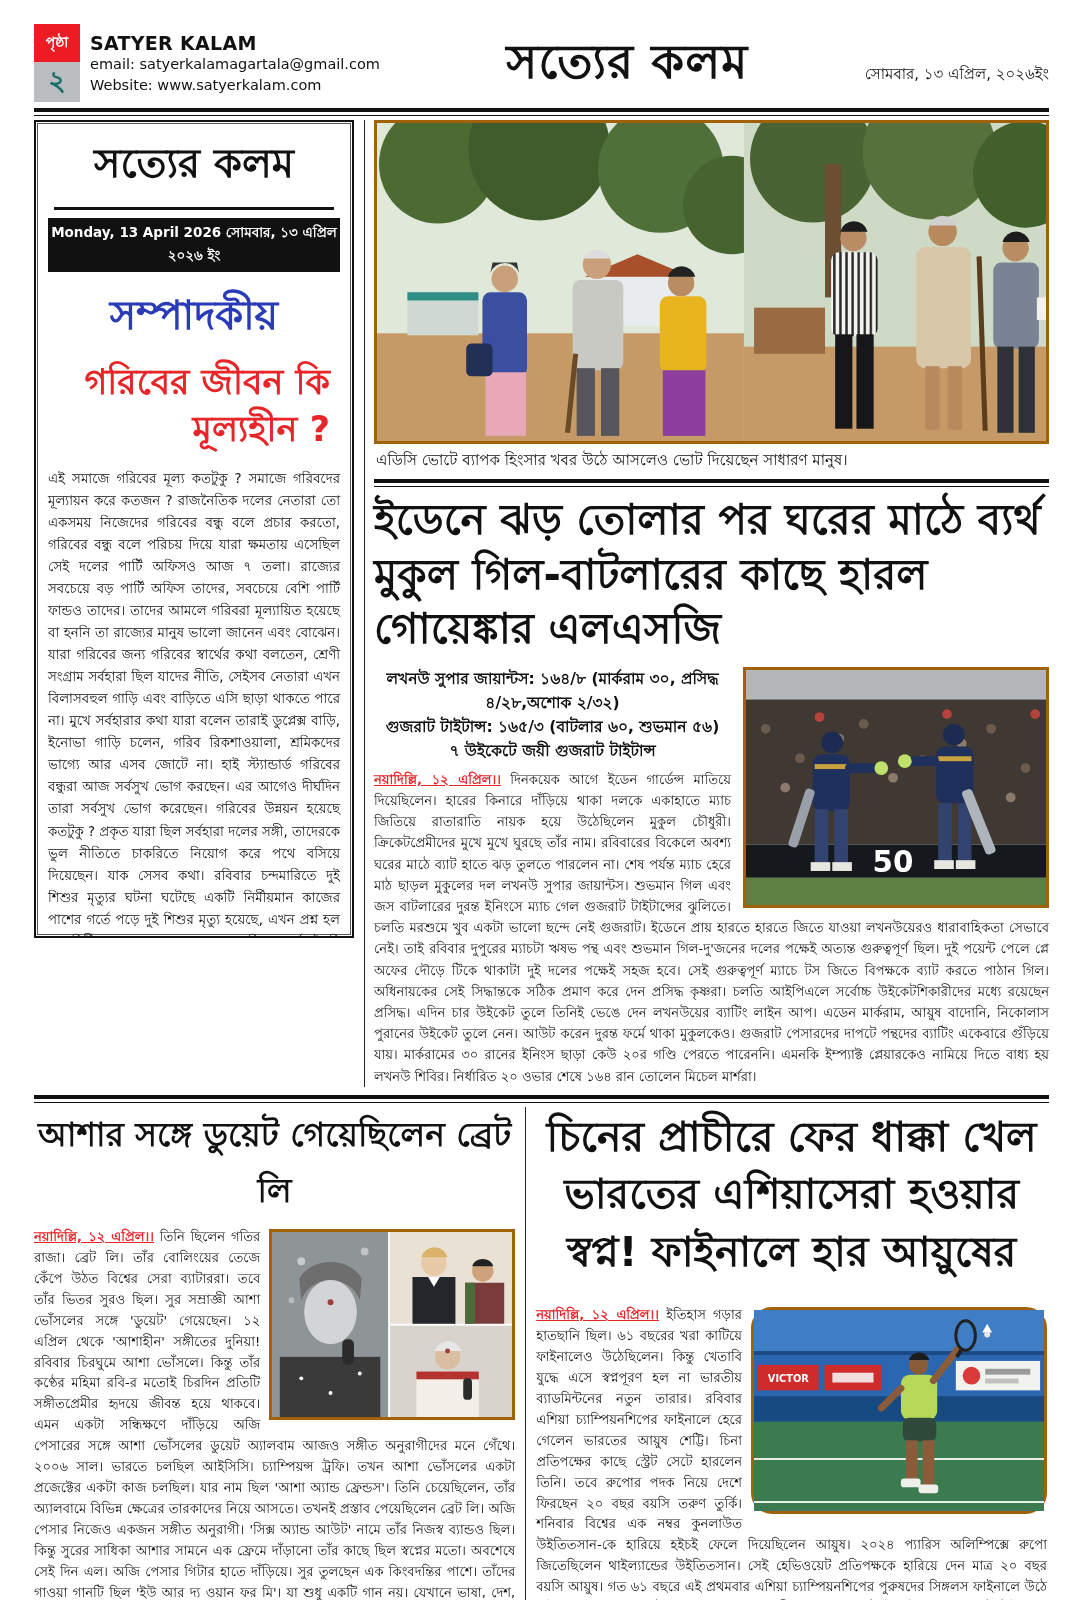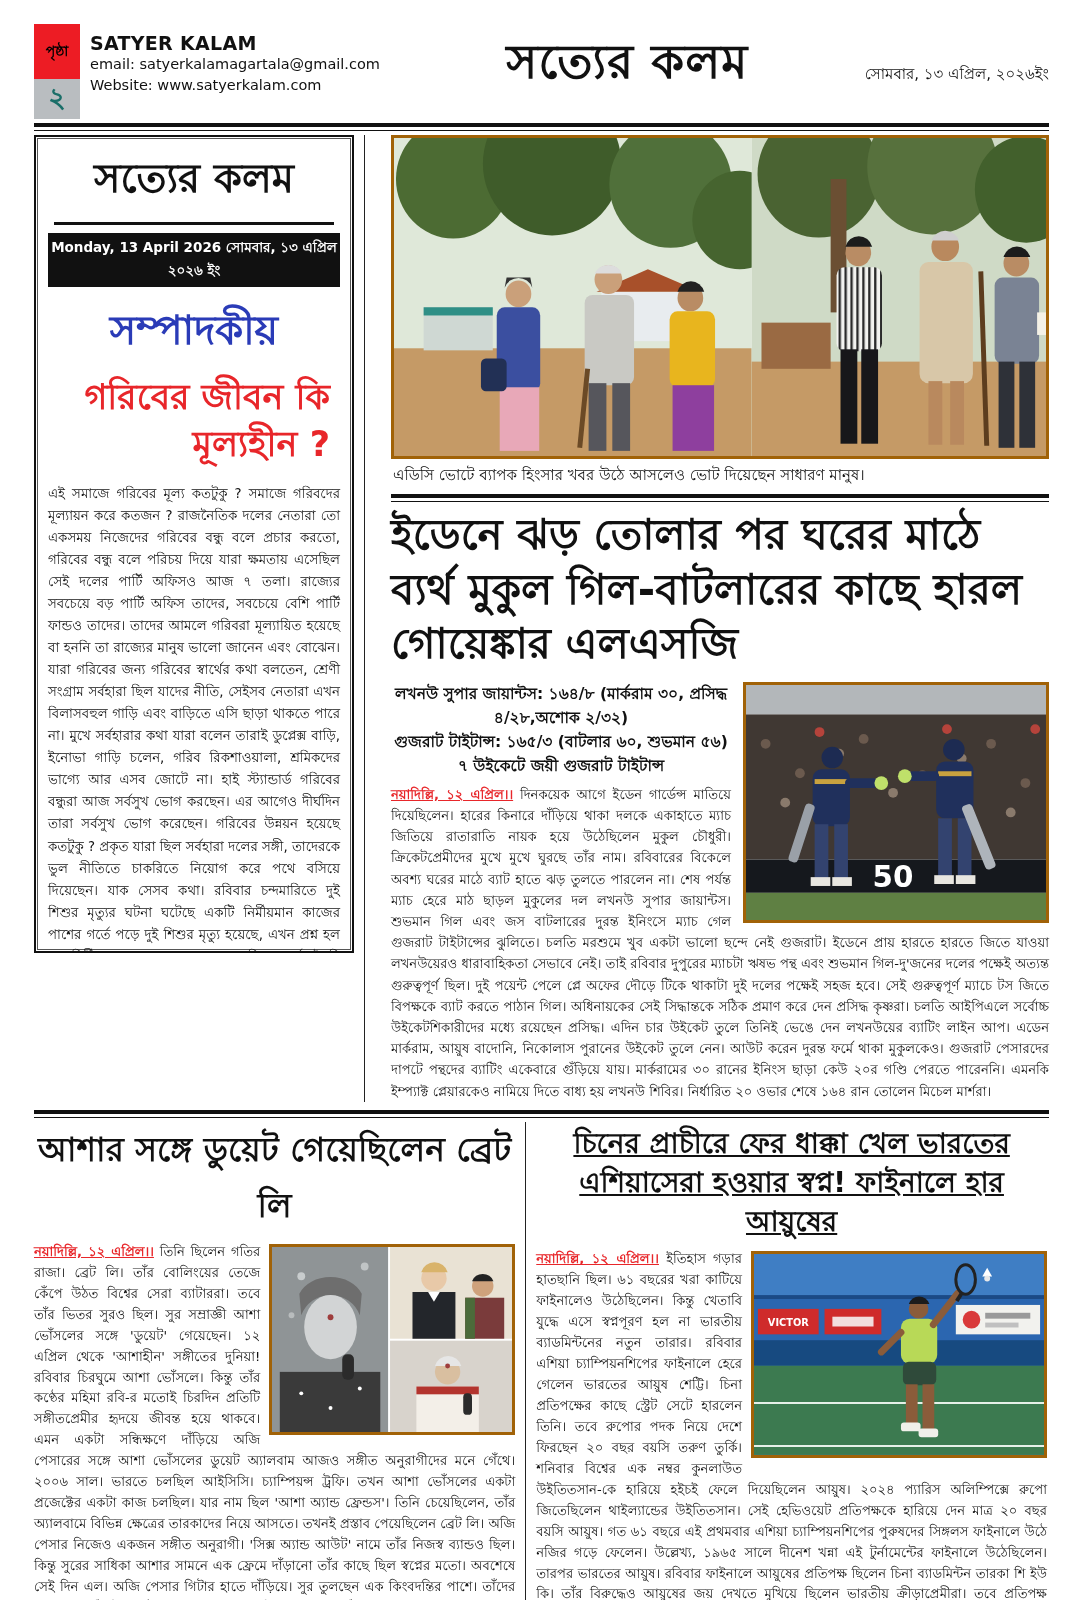--- a/index.html
+++ b/index.html
@@ -5,22 +5,22 @@
   * { margin:0; padding:0; box-sizing:border-box; }
   body { background:#e8e8e8; font-family:"DejaVu Sans","Liberation Sans",sans-serif; }
   .page{
     width:1075px;height:1600px;background:#fff;color:#111;
     margin:0 auto;overflow:hidden;position:relative;
     padding:24px 26px 0 34px;
   }
   
   header{display:flex;align-items:flex-start;}
   .badge{width:46px;flex:0 0 46px;}
-  .badge-top{background:#ed1c24;color:#000000;font-weight:bold;font-size:14px;
-    height:55px;display:flex;align-items:center;justify-content:center;}
+  .badge-top{background:#ed1c24;color:#ffffff;font-weight:bold;font-size:14px;
+    height:38px;display:flex;align-items:center;justify-content:center;}
   .badge-bottom{background:#b9bdc0;color:#1a6e68;font-weight:bold;font-size:27px;
     height:40px;display:flex;align-items:center;justify-content:center;}
   .brand{margin-left:10px;width:300px;padding-top:8px;}
   .brand-name{font-weight:bold;font-size:19px;letter-spacing:.3px;}
   .brand-line{font-size:14.5px;line-height:1.45;}
   .masthead{flex:1;text-align:center;font-size:47px;font-weight:bold;
     padding-top:2px;letter-spacing:1px;}
   .head-date{font-size:15px;padding-top:38px;white-space:nowrap;}
   .rule-double{border-top:4px solid #111;border-bottom:1px solid #111;height:8px;margin-top:4px;}
   .rule-heavy{border-top:4px solid #111;border-bottom:1px solid #111;height:8px;margin:8px 0 4px;}
@@ -31,40 +31,40 @@
     padding:10px 12px 8px;height:818px;overflow:hidden;}
   .ed-masthead{font-size:40px;font-weight:bold;text-align:center;
     border-bottom:3px solid #111;padding-bottom:8px;margin:0 6px 8px;}
   .ed-datebar{background:#111;color:#fff;text-align:center;font-weight:bold;
     font-size:13.5px;padding:4px 2px;}
   .ed-kicker{color:#2a3bb7;font-size:40px;font-weight:bold;text-align:center;margin-top:12px;}
   .ed-title{color:#e8262a;font-size:35px;font-weight:bold;text-align:right;
     line-height:1.35;margin:8px 10px 14px;}
   .ed-body{font-size:13.3px;line-height:1.66;text-align:justify;}
 
-  .lead{border-left:1px solid #222;padding-left:26px;min-width:0;}
+  .lead{border-left:1px solid #222;padding-left:9px;min-width:0;}
   .photo-frame{border:3px solid #a16207;}
   .photo-frame svg{display:block;width:100%;}
   .photo-caption{font-size:15px;padding:4px 2px 2px;}
   .lead-headline{font-size:42px;line-height:1.3;font-weight:bold;margin:6px 0 10px;}
   .lead-body{font-size:13.1px;line-height:1.62;text-align:justify;}
   .cricket-fig{float:right;width:306px;margin:0 0 6px 12px;}
   .score{text-align:center;font-weight:bold;font-size:15.5px;line-height:1.55;margin-bottom:6px;}
   .dateline{color:#e8262a;font-weight:bold;text-decoration:underline;}
 
   
   .bottom-grid{display:grid;grid-template-columns:48.4% 51.6%;margin-top:2px;}
   article h2{font-weight:bold;text-align:center;}
   .brett{padding:2px 10px 12px 0;border-bottom:4px solid #111;min-width:0;}
   .brett h2{font-size:33px;margin-bottom:6px;}
   .badminton{border-left:1px solid #222;padding:2px 2px 12px 10px;border-bottom:4px solid #111;min-width:0;}
-  .badminton h2{font-size:28px;line-height:1.4;margin-bottom:8px;text-decoration:underline;}
+  .badminton h2{font-size:41px;line-height:1.4;margin-bottom:24px;}
   .article-body{font-size:13.1px;line-height:1.6;text-align:justify;}
   .brett-fig{float:right;width:246px;margin:2px 0 4px 9px;}
-  .badminton-fig{float:right;width:296px;margin:2px 0 4px 9px;}
+  .badminton-fig{float:right;width:296px;margin:2px 0 4px 9px;border-radius:21px;}
 </style>
 </head>
 <body>
 
 <div class="page">
 
   <header>
     <div class="badge">
       <div class="badge-top">পৃষ্ঠা</div>
       <div class="badge-bottom">২</div>

